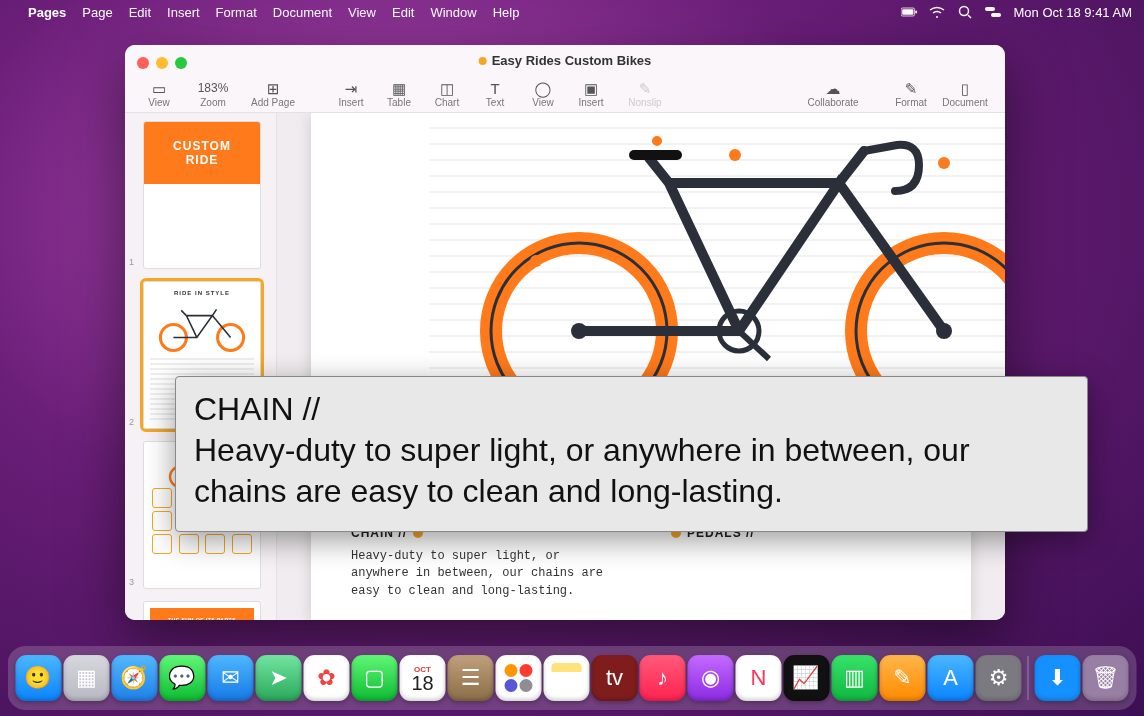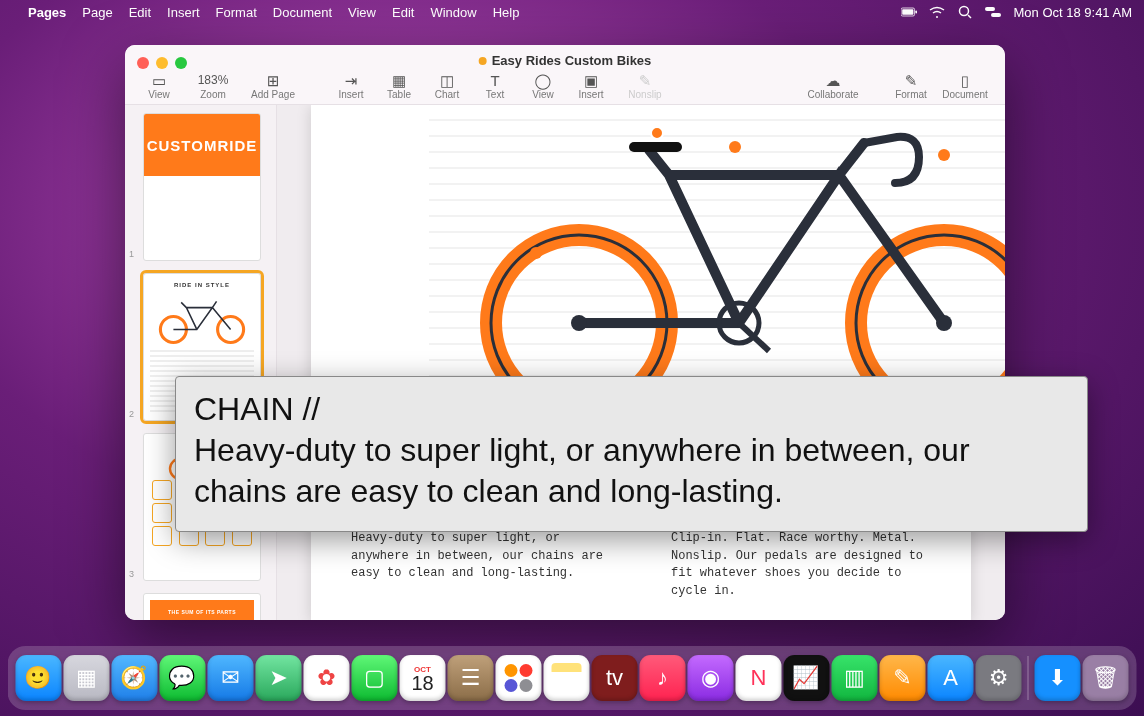--- a/index.html
+++ b/index.html
@@ -8,21 +8,21 @@
 
 .menubar { position:absolute; top:0; left:0; right:0; height:24px; display:flex; align-items:center; padding:0 12px; color:#fff; font-size:13px; }
 .menubar .left { display:flex; gap:16px; align-items:center; }
 .menubar .left .apple { font-size:14px; }
 .menubar .left .bold { font-weight:600; }
 .menubar .right { margin-left:auto; display:flex; gap:12px; align-items:center; font-size:13px; }
 .menubar .ic { width:16px; height:16px; display:inline-flex; align-items:center; justify-content:center; }
 
 
 .window { position:absolute; left:125px; top:45px; width:880px; height:575px; background:#fff; border-radius:10px; box-shadow:0 20px 60px rgba(0,0,0,.5); overflow:hidden; display:flex; flex-direction:column; }
-.titlebar { height:60px; background:#faf6f9; border-bottom:1px solid #e6e0e5; position:relative; }
+.titlebar { height:68px; background:#faf6f9; border-bottom:1px solid #e6e0e5; position:relative; }
 .traffic { position:absolute; left:12px; top:12px; display:flex; gap:7px; }
 .traffic span{ width:12px; height:12px; border-radius:50%; display:block; }
 .tr-close{background:#ff5f57}.tr-min{background:#febc2e}.tr-max{background:#28c840}
 .doctitle{ position:absolute; top:8px; left:50%; transform:translateX(-50%); font-size:13px; font-weight:600; color:#333; display:flex; align-items:center; gap:5px;}
 .doctitle .dot{width:8px;height:8px;background:#f5a623;border-radius:50%;}
 .toolbar{ position:absolute; left:10px; right:10px; bottom:4px; height:34px; display:flex; align-items:center; }
 .tbtn{ display:flex; flex-direction:column; align-items:center; justify-content:flex-end; gap:1px; color:#666; font-size:10px; width:48px; height:34px; }
 .tbtn.wide{width:60px}
 .tbtn .glyph{font-size:15px;color:#555;line-height:15px}
 .tbtn .lbl{font-size:10px;color:#777}
@@ -31,21 +31,21 @@
 .tbtn.disabled .glyph,.tbtn.disabled .lbl{color:#ccc}
 
 .workspace{ flex:1; display:flex; overflow:hidden; }
 .thumbs{ width:152px; background:#f5f1f4; border-right:1px solid #e6e0e5; padding:8px 10px 8px 18px; overflow:hidden; position:relative;}
 .thumb{ position:relative; margin-bottom:12px; }
 .thumb .pg{ position:absolute; left:-14px; bottom:2px; font-size:9px; color:#999;}
 .thumb .card{ width:118px; height:148px; background:#fff; border:1px solid #ddd; border-radius:3px; overflow:hidden; display:flex; flex-direction:column; align-items:center; padding:6px;}
 .thumb.sel .card{ outline:3px solid #f5a623; }
 
 .th1 .card{padding:0}
-.th1 .hdr{height:62px;background:linear-gradient(#ff7a1a,#ff7a1a);width:100%;display:flex;flex-direction:row;align-items:center;justify-content:center;color:#fff;font-size:15px;font-weight:800;letter-spacing:1px}
+.th1 .hdr{height:62px;background:linear-gradient(#ff7a1a,#ff7a1a);width:100%;display:flex;flex-direction:column;align-items:center;justify-content:center;color:#fff;font-size:12px;font-weight:800;letter-spacing:1px}
 .th1 .body{flex:1;display:flex;padding:3px;gap:3px}
 .th1 .body .img{flex:1;background:#888}
 .th1 .body .txt{flex:1;background:repeating-linear-gradient(#eee,#eee 2px,#fff 2px,#fff 4px)}
 .th2 .card .ti{font-size:6px;font-weight:700;letter-spacing:1px;margin:2px 0;color:#333}
 .th2 .card .bike{width:100%;height:56px;display:flex;align-items:center;justify-content:center}
 .th2 .card .desc{width:100%;flex:1;background:repeating-linear-gradient(#eee,#eee 2px,#fff 2px,#fff 5px);margin-top:4px}
 .bike svg{width:100%;height:100%}
 .th3 .card{justify-content:flex-start}
 .th3 .card .row{display:flex;gap:3px;width:100%;justify-content:space-around;margin-bottom:3px}
 .th3 .card .row span{width:20px;height:20px;border:1px solid #f5a623;border-radius:3px}
@@ -321,21 +321,20 @@
                 <span>CHAIN //</span>
                 <span class="od"></span>
               </h4>
             <p>Heavy-duty to super light, or anywhere in between, our chains are easy to clean and long-lasting.</p>
           </div>
           <div class="col">
             <h4>
                 <span class="od"></span>
                 <span>PEDALS //</span>
               </h4>
-            <p>Clip-in. Flat. Race worthy. Metal. Nonslip. Our pedals are designed to fit whatever shoes you decide to cycle in.</p>
           </div>
         </div>
       </div>
     </div>
   </div>
 </div>
 
 <div class="hover">
   <div class="ht"><span>CHAIN //</span></div>
   <div class="ht">Heavy-duty to super light, or anywhere in between, our chains are easy to clean and long-lasting.</div>

